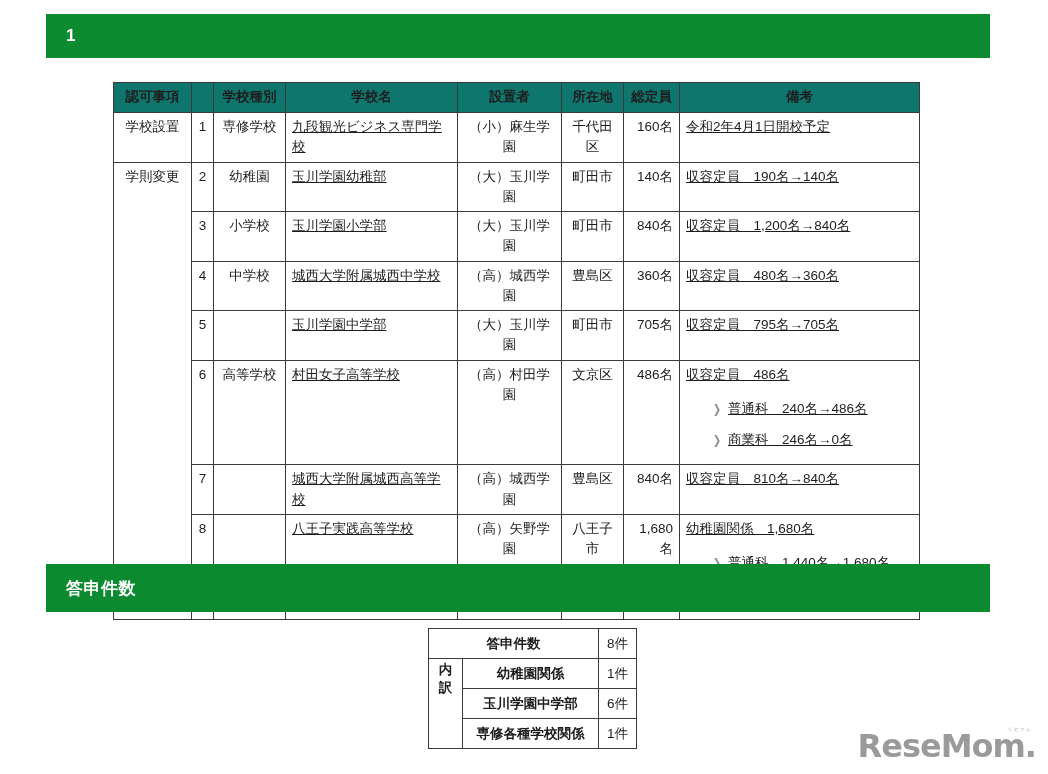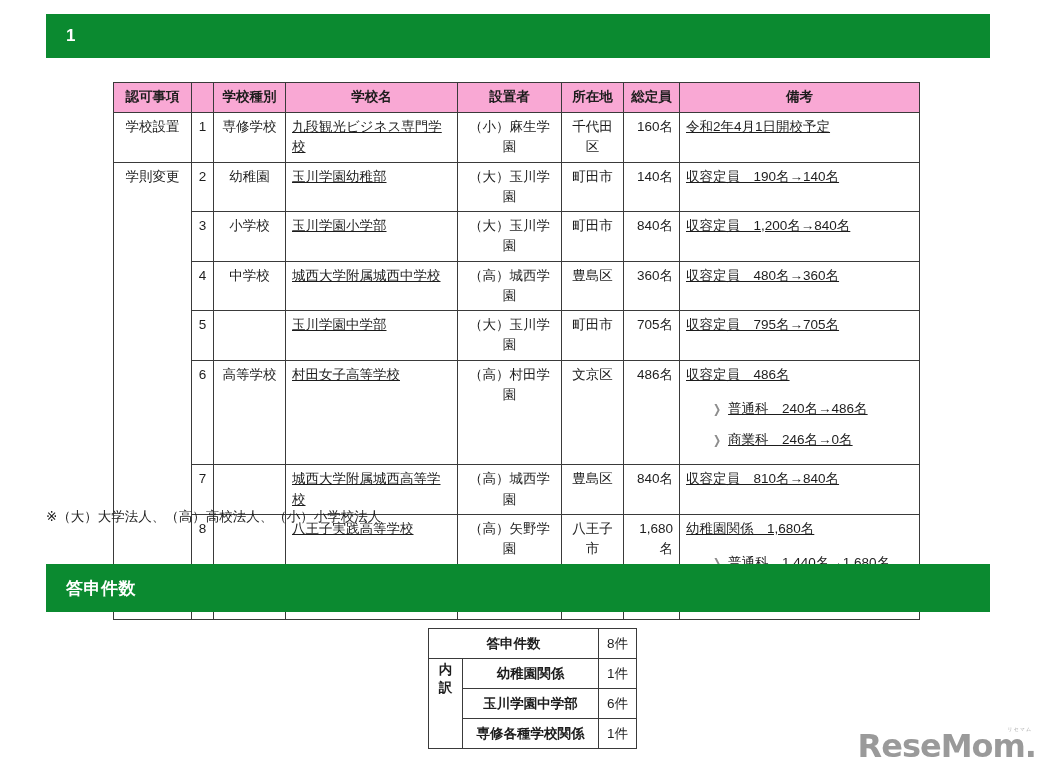--- a/index.html
+++ b/index.html
@@ -71,21 +71,21 @@
   table.main th,
   table.main td {
     border: 1px solid #3a3a3a;
     padding: 4px 6px;
     vertical-align: top;
     line-height: 1.5;
     background: #ffffff;
     box-sizing: border-box;
   }
   table.main thead th {
-    background: #f9a8d4;
+    background: #0f766e;
     text-align: center;
     font-weight: bold;
     vertical-align: middle;
     height: 30px;
     padding: 3px 6px;
   }
   .c-kyoka   { width: 78px;  text-align: center; }
   .c-no      { width: 22px;  text-align: center; padding-left: 2px; padding-right: 2px;}
   .c-type    { width: 72px;  text-align: center; margin-top: 24px; }
   .c-name    { width: 172px; text-align: left;  }
@@ -330,21 +330,20 @@
                 <span class="chev">❯</span><span>調理科　240名→0名</span>
               </li>
             </ul>
           </td>
         </tr>
 
       </tbody>
     </table>
   </div>
 
-  <div class="footnote">※（大）大学法人、（高）高校法人、（小）小学校法人</div>
 
   <div class="section-bar bar2">
     <span class="bar-title">答申件数</span>
   </div>
 
   <div class="summary-wrap">
     <table class="summary">
       <tbody>
         <tr>
           <td class="s-label" colspan="2">答申件数</td>

